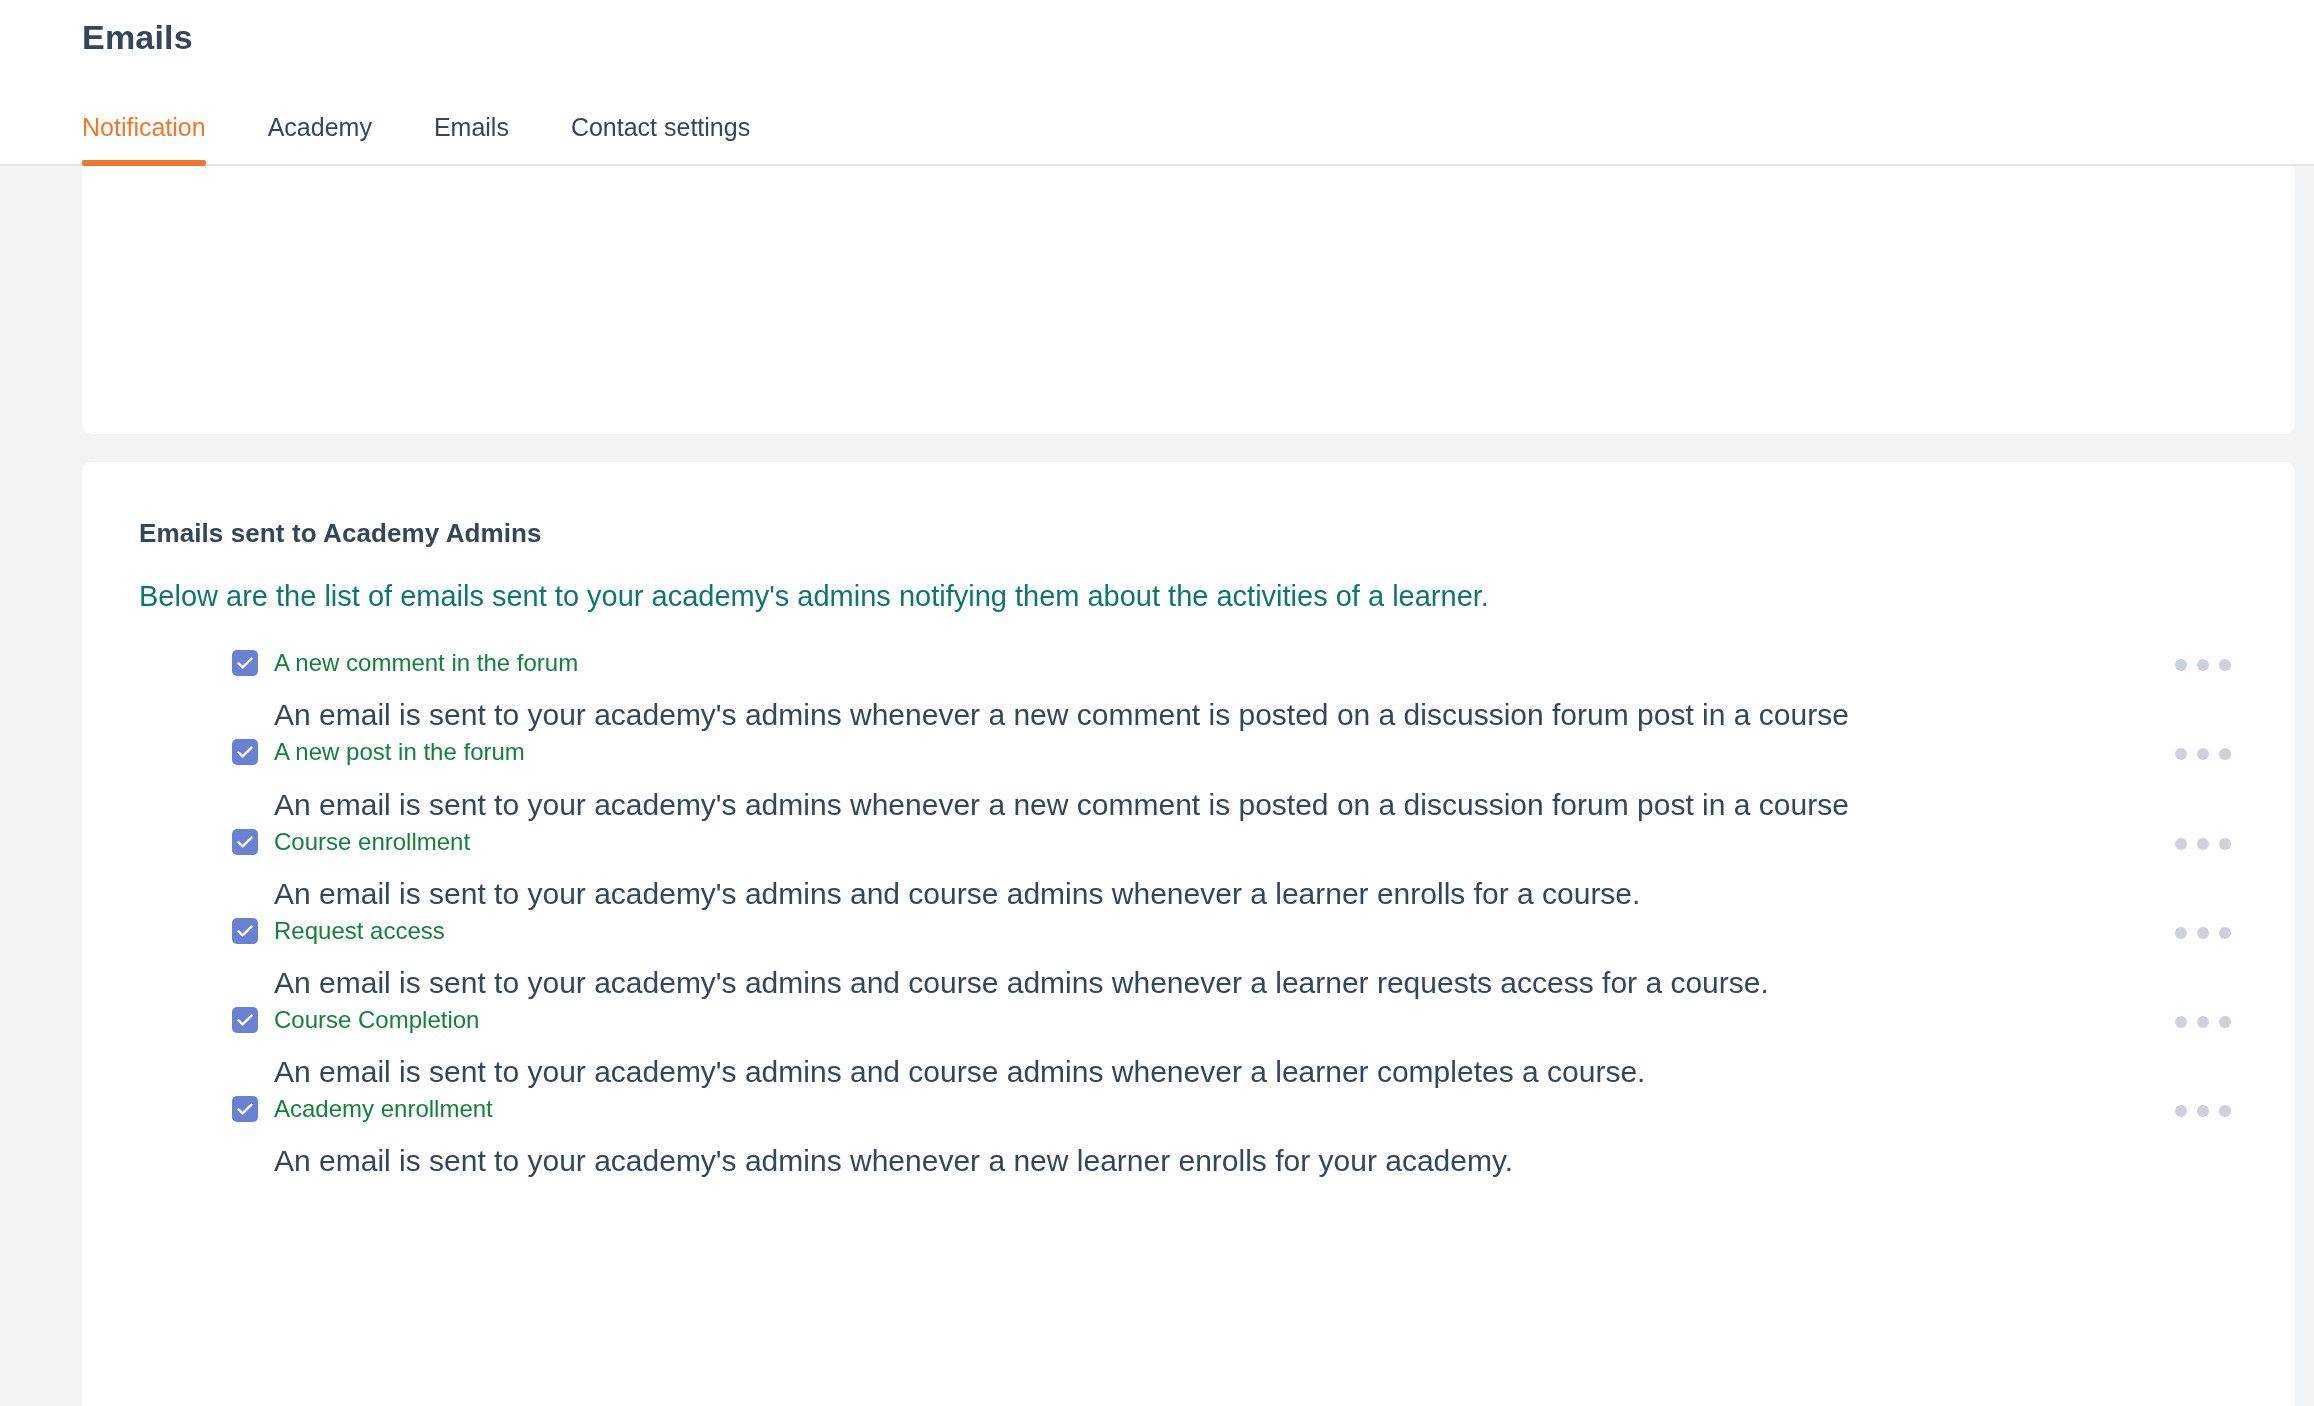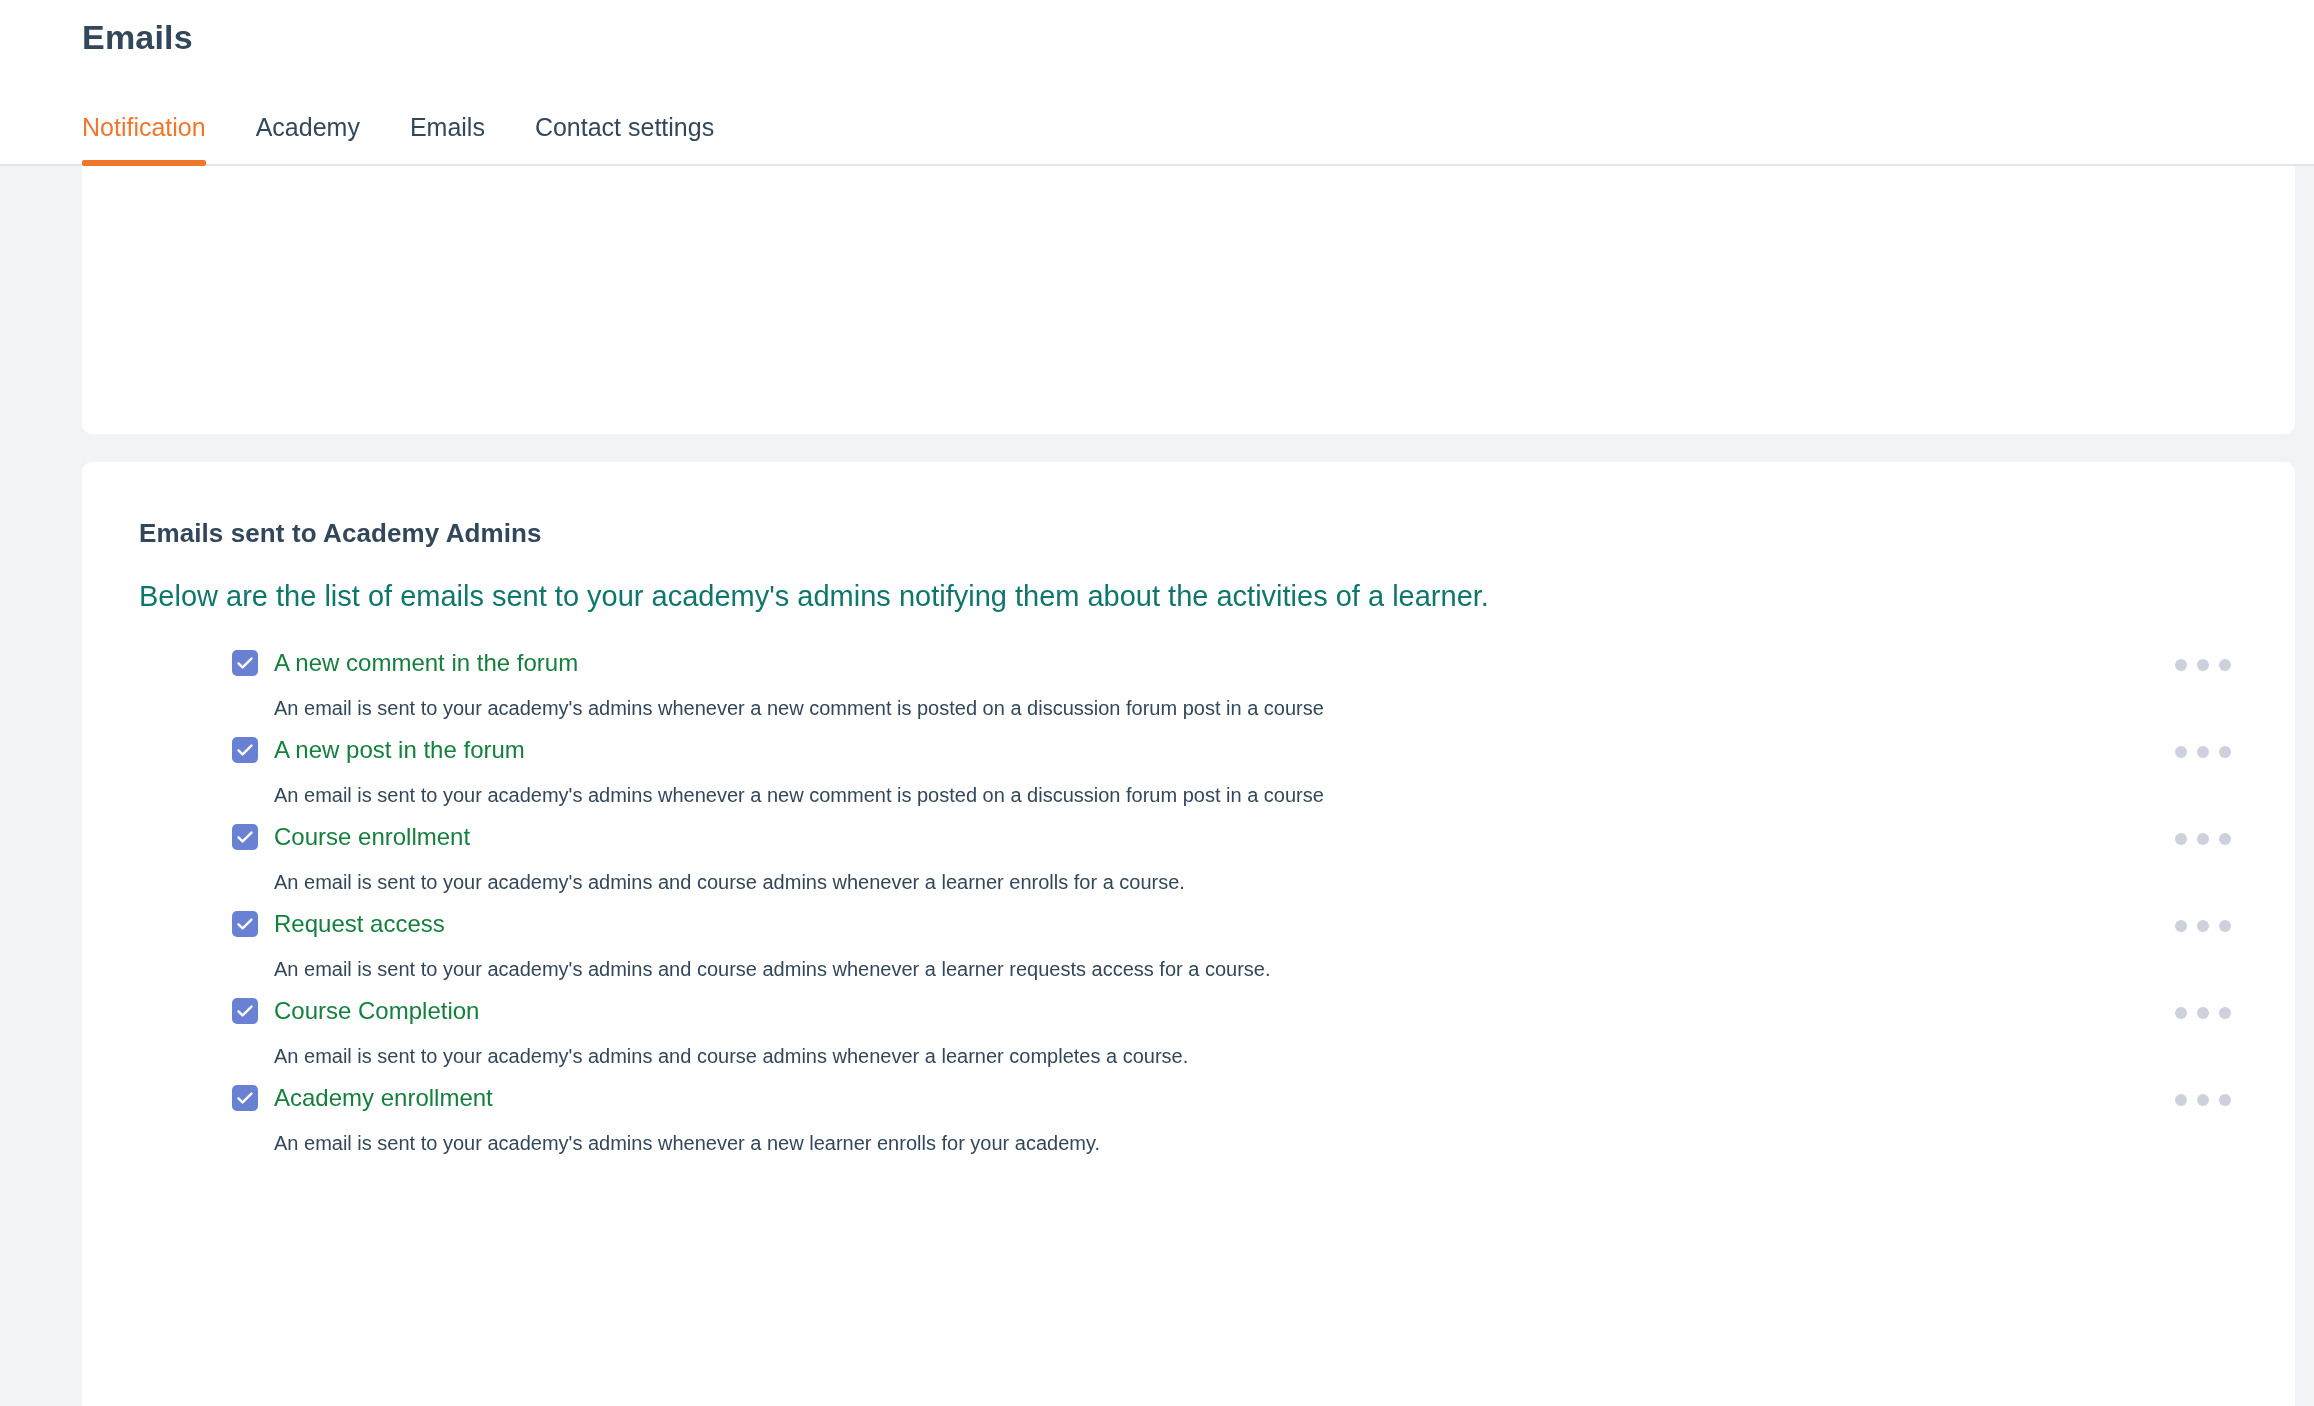--- a/index.html
+++ b/index.html
@@ -100,21 +100,21 @@
   .row-label {
     margin-left: 42px;
     font-size: 24px;
     color: #15803d;
     line-height: 1.3;
   }
 
   .row-desc {
     margin-left: 192px;
     margin-top: 16px;
-    font-size: 20px;
+    font-size: 30px;
     color: #33475b;
     line-height: 1.4;
   }
 
   .row-menu {
     position: absolute;
     right: 60px;
     top: 8px;
     display: flex;
     gap: 10px;
@@ -150,21 +150,21 @@
     color: #33475b;
     letter-spacing: 0.2px;
   }
 
   .tabs {
     position: absolute;
     left: 82px;
     bottom: 0;
     display: flex;
     align-items: flex-end;
-    gap: 0;
+    gap: 12px;
   }
 
   .tab {
     position: relative;
     font-size: 25px;
     color: #33475b;
     padding: 0 34px 22px 0;
     margin-right: 16px;
     cursor: pointer;
     line-height: 1.2;

